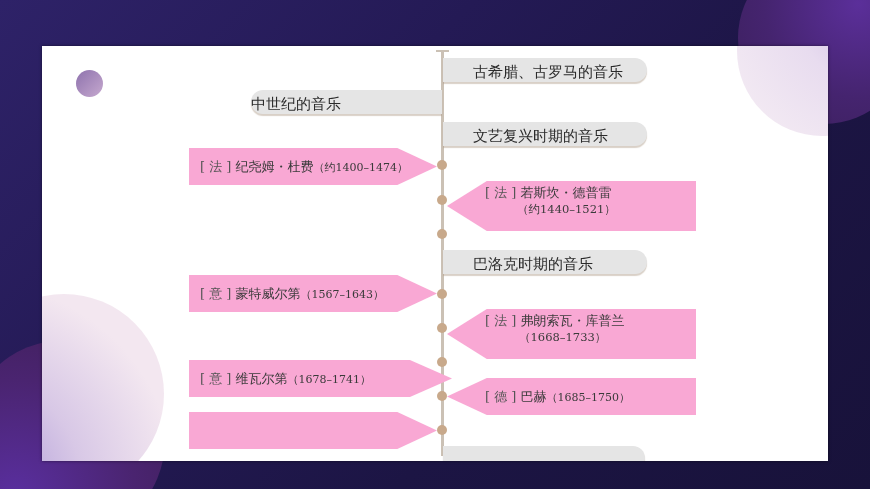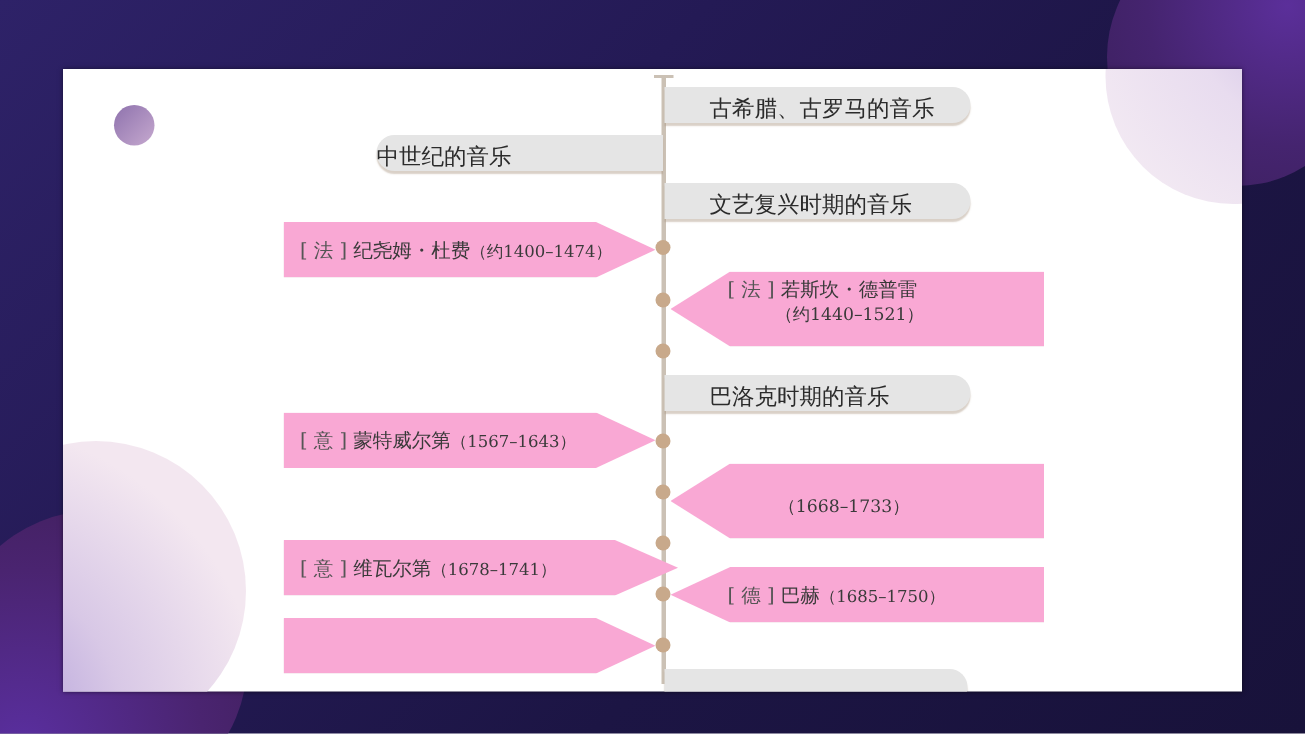--- a/index.html
+++ b/index.html
@@ -118,20 +118,24 @@
 
 
   <div class="composer left" style="top:229px;">
     <span class="line1">
       <span class="bracket">[ 意 ]</span>
       <span>蒙特威尔第</span><span class="years">（1567–1643）</span>
     </span>
   </div>
 
   <div class="composer right" style="top:263px;">
+    <span class="line1">
+      <span class="bracket">[ 法 ]</span>
+      <span>弗朗索瓦・库普兰</span>
+    </span>
     <span class="line2" style="left:72px;text-align:right;">（1668–1733）</span>
   </div>
 
   <div class="composer left" style="top:314px;padding-left:15px;">
     <span class="line1">
       <span class="bracket">[ 意 ]</span>
       <span>维瓦尔第</span><span class="years">（1678–1741）</span>
     </span>
   </div>
 

